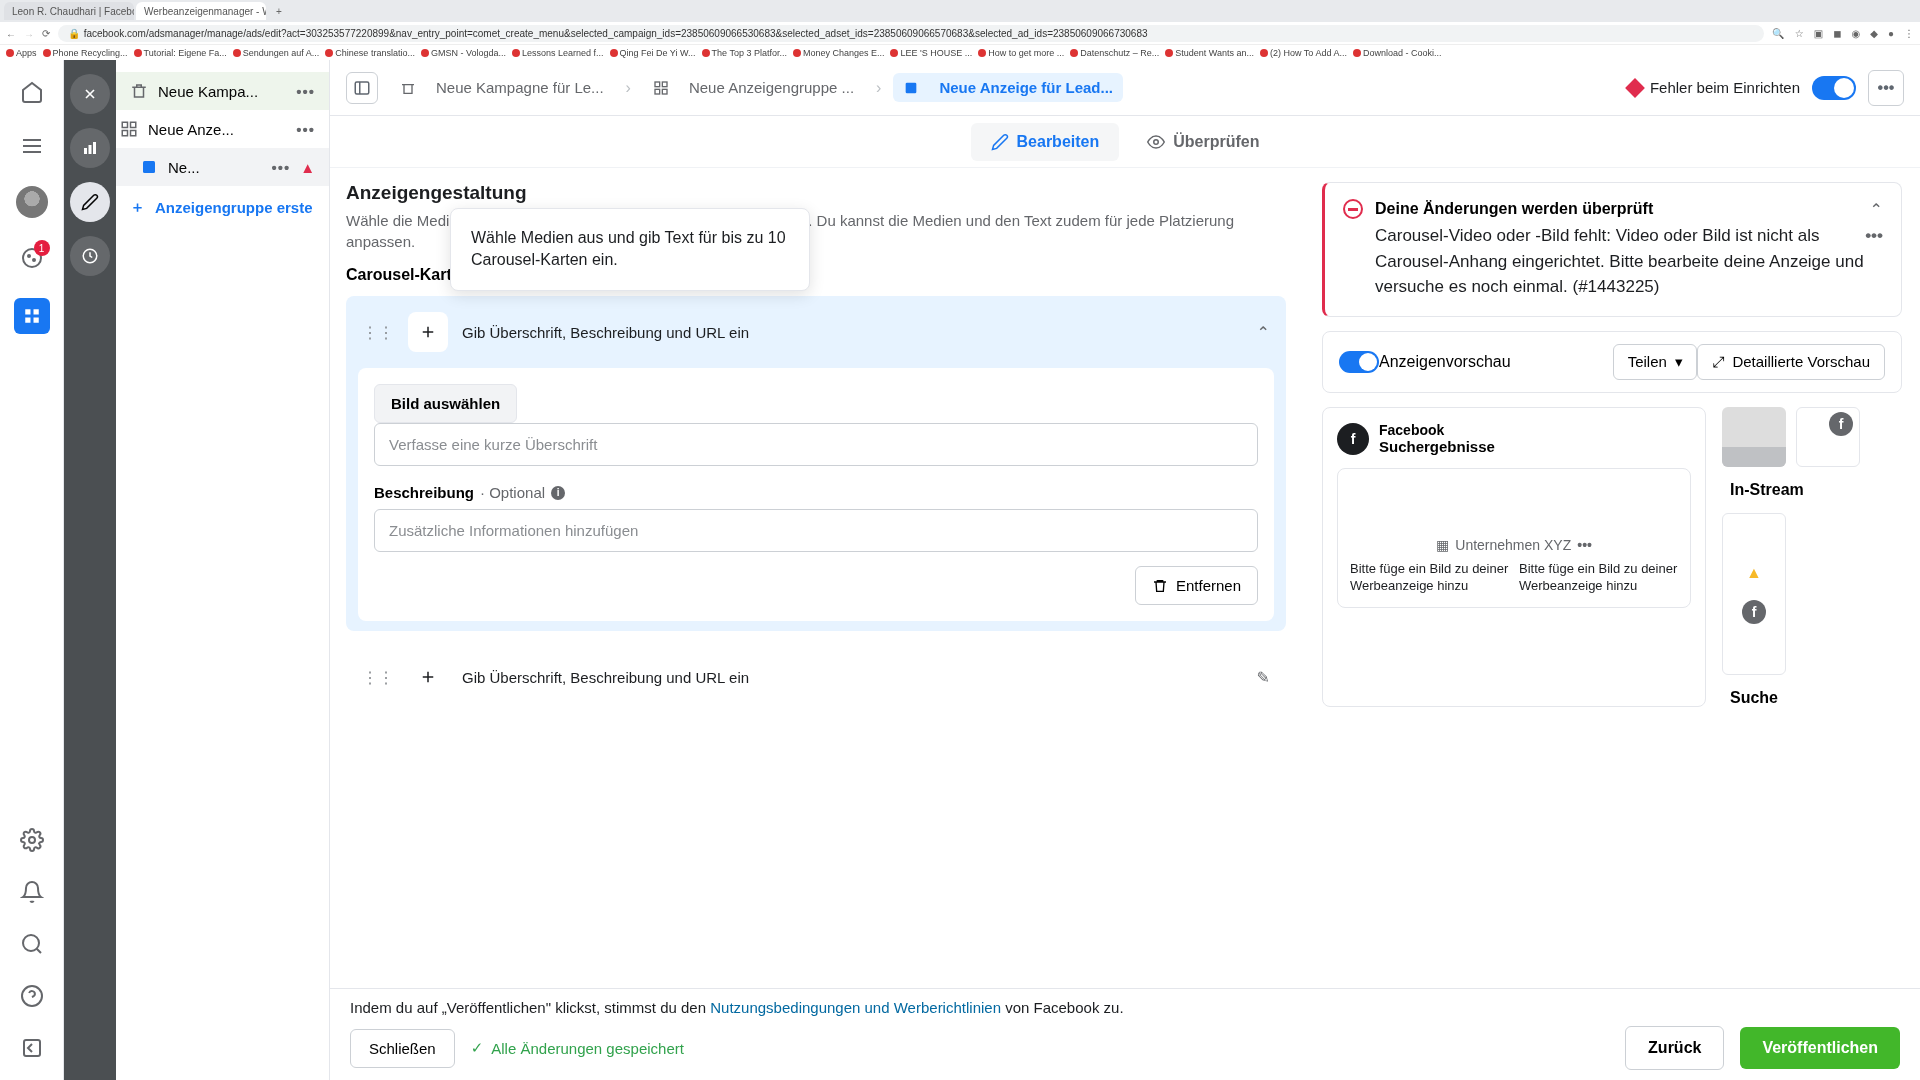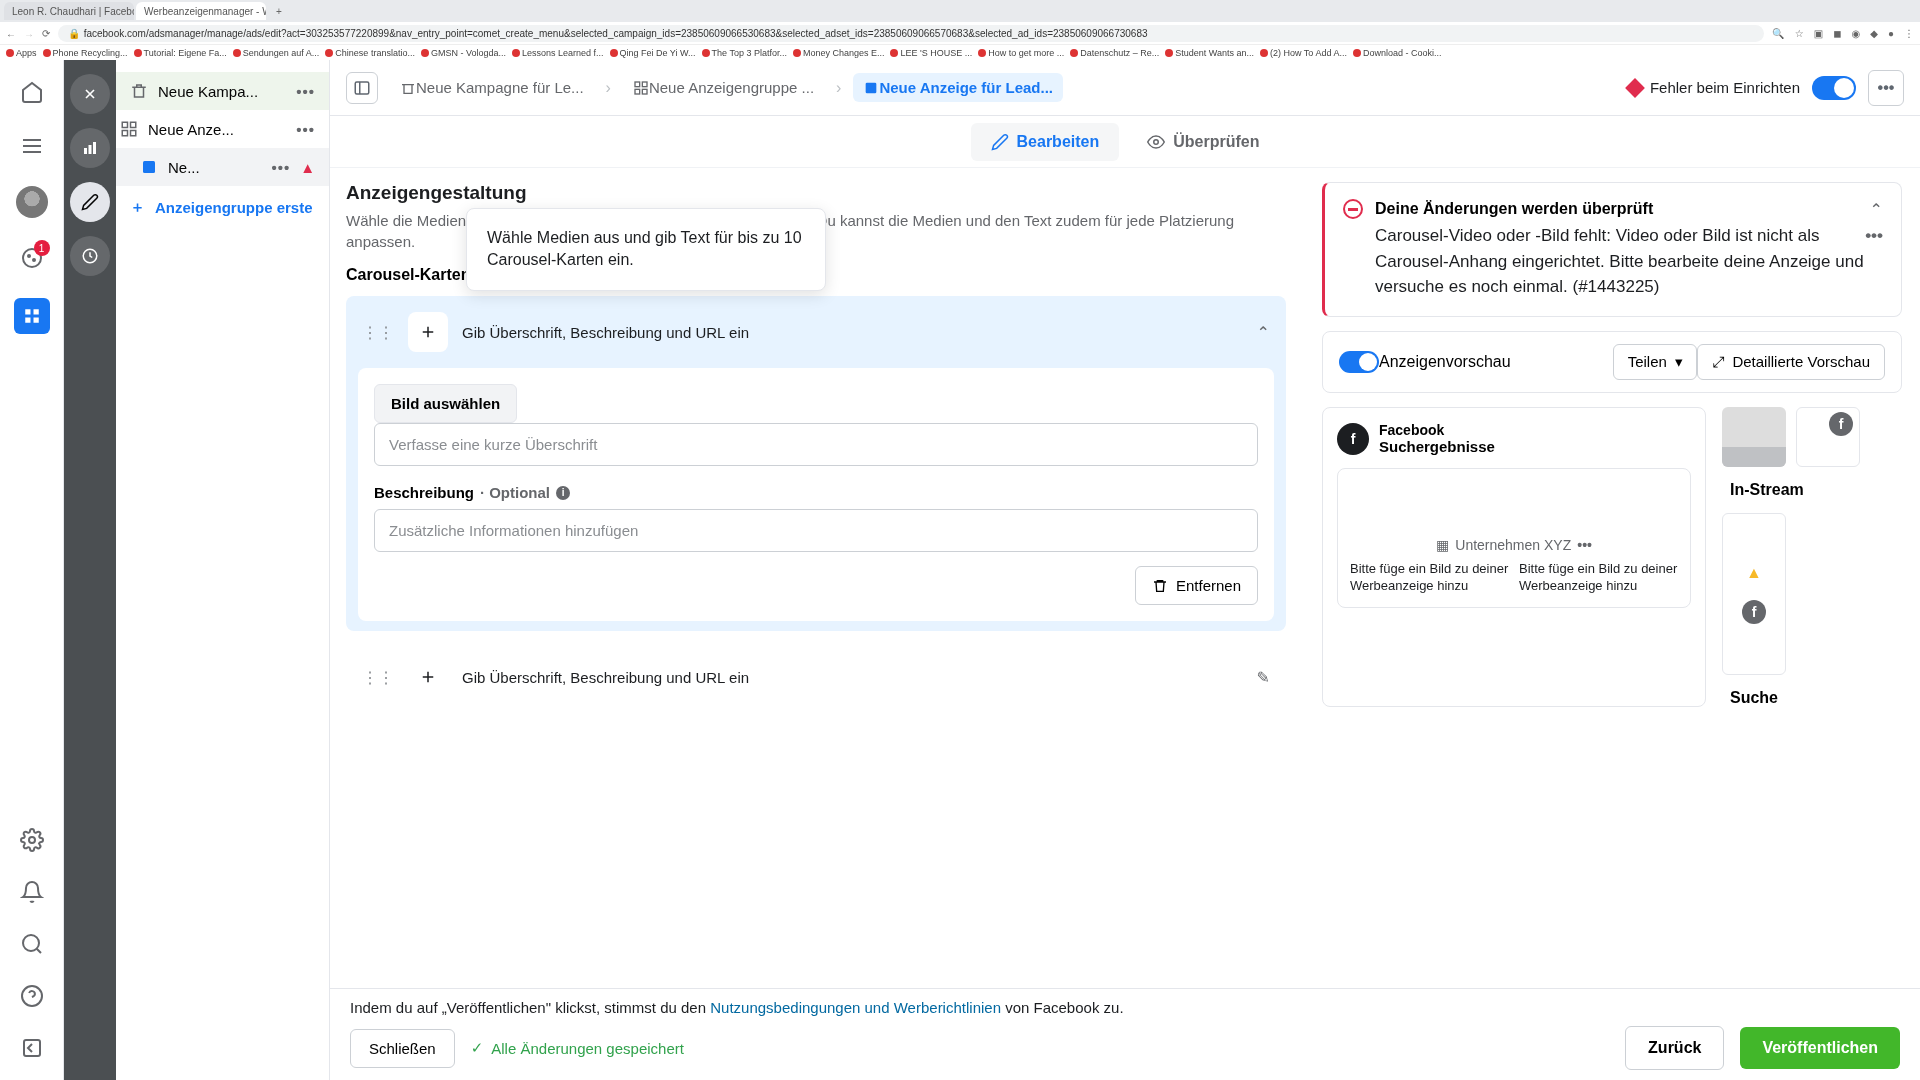--- a/index.html
+++ b/index.html
@@ -37,51 +37,51 @@
 .tree-item.level3 { background: #f2f3f5; padding-left: 24px; }
 .tree-icon { width: 18px; height: 18px; color: #65676b; flex-shrink: 0; }
 .tree-label { flex: 1; overflow: hidden; white-space: nowrap; text-overflow: ellipsis; }
 .tree-dots { color: #65676b; font-weight: bold; letter-spacing: 1px; }
 .tree-warn { color: #e02c4d; }
 .tree-add { color: #1877f2; font-weight: 600; display: flex; align-items: center; gap: 10px; padding: 12px 14px; font-size: 15px; }
 
 .main { flex: 1; display: flex; flex-direction: column; background: #fff; }
 .crumb-bar { height: 56px; border-bottom: 1px solid #e4e6eb; display: flex; align-items: center; padding: 0 16px; gap: 12px; }
 .panel-toggle { width: 32px; height: 32px; border: 1px solid #ccd0d5; border-radius: 6px; display: flex; align-items: center; justify-content: center; color: #606770; }
-.crumb { display: flex; align-items: center; gap: 0; font-size: 15px; color: #65676b; padding: 6px 10px; border-radius: 6px; }
+.crumb { display: flex; align-items: center; gap: 20px; font-size: 15px; color: #65676b; padding: 6px 10px; border-radius: 6px; }
 .crumb.active { background: #e7f3ff; color: #1877f2; font-weight: 600; }
 .crumb-icon { width: 16px; height: 16px; }
 .crumb-sep { color: #bcc0c4; }
 .crumb-spacer { flex: 1; }
 .error-pill { display: flex; align-items: center; gap: 8px; color: #1c1e21; font-size: 15px; }
 .error-diamond { width: 14px; height: 14px; background: #e02c4d; transform: rotate(45deg); }
 .big-toggle { width: 44px; height: 24px; background: #1877f2; border-radius: 12px; position: relative; }
 .big-toggle::after { content: ''; position: absolute; right: 2px; top: 2px; width: 20px; height: 20px; background: #fff; border-radius: 50%; }
 .menu-dots { width: 36px; height: 36px; border: 1px solid #ccd0d5; border-radius: 6px; display: flex; align-items: center; justify-content: center; font-weight: bold; color: #606770; }
 
 .mode-tabs { height: 52px; display: flex; align-items: center; justify-content: center; gap: 8px; border-bottom: 1px solid #f0f2f5; }
 .mode-tab { display: flex; align-items: center; gap: 8px; padding: 10px 20px; border-radius: 6px; font-size: 16px; font-weight: 600; color: #65676b; }
 .mode-tab.active { background: #f5f6f7; color: #1877f2; }
 
 .content-split { flex: 1; display: flex; overflow: hidden; }
 .editor { flex: 1; padding: 14px 24px 0 16px; overflow-y: auto; position: relative; }
 .editor h2 { font-size: 19px; font-weight: 700; color: #1c1e21; margin-bottom: 6px; }
 .editor .sub { font-size: 15px; color: #65676b; line-height: 1.4; margin-bottom: 14px; }
-.tooltip-float { position: absolute; top: 40px; left: 136px; background: #fff; border: 1px solid #e4e6eb; border-radius: 8px; box-shadow: 0 4px 16px rgba(0,0,0,0.12); padding: 18px 20px; font-size: 16px; color: #1c1e21; width: 360px; z-index: 20; line-height: 1.4; }
+.tooltip-float { position: absolute; top: 40px; left: 120px; background: #fff; border: 1px solid #e4e6eb; border-radius: 8px; box-shadow: 0 4px 16px rgba(0,0,0,0.12); padding: 18px 20px; font-size: 16px; color: #1c1e21; width: 360px; z-index: 20; line-height: 1.4; }
 .section-title { font-size: 16px; font-weight: 700; margin: 14px 0 12px; }
 .card-block { background: #e7f3ff; border-radius: 8px; padding: 10px 12px; margin-bottom: 14px; }
 .card-head { display: flex; align-items: center; gap: 14px; padding: 6px 4px; }
 .drag-handle { color: #8a8d91; cursor: grab; }
 .add-square { width: 40px; height: 40px; background: #fff; border-radius: 8px; display: flex; align-items: center; justify-content: center; color: #1c1e21; }
 .card-head-label { flex: 1; font-size: 15px; color: #1c1e21; }
 .chevron { color: #65676b; }
 .card-body { background: #fff; border-radius: 8px; padding: 16px; margin-top: 10px; }
 .pill-btn { background: #f2f3f5; border-radius: 6px; padding: 10px 16px; font-size: 15px; font-weight: 600; display: inline-block; border: 1px solid #e4e6eb; }
 .field-label { font-size: 15px; font-weight: 700; margin: 18px 0 8px; display: flex; align-items: center; gap: 6px; }
-.opt { font-weight: 700; color: #65676b; text-align: right; }
+.opt { font-weight: 400; color: #65676b; text-align: right; }
 .info-dot { width: 14px; height: 14px; background: #65676b; color: #fff; border-radius: 50%; font-size: 10px; display: inline-flex; align-items: center; justify-content: center; }
 .text-input { width: 100%; border: 1px solid #ccd0d5; border-radius: 6px; padding: 12px 14px; font-size: 15px; color: #1c1e21; }
 .text-input::placeholder { color: #8a8d91; }
 .remove-row { display: flex; justify-content: flex-end; margin-top: 14px; }
 .remove-btn { display: flex; align-items: center; gap: 8px; border: 1px solid #ccd0d5; border-radius: 6px; padding: 10px 16px; font-size: 15px; background: #fff; }
 
 .card-block.collapsed { background: transparent; padding: 6px 12px; }
 .card-block.collapsed .card-head { padding: 6px 4px; }
 
 .preview { width: 610px; padding: 14px 18px 0 12px; overflow-y: auto; }

